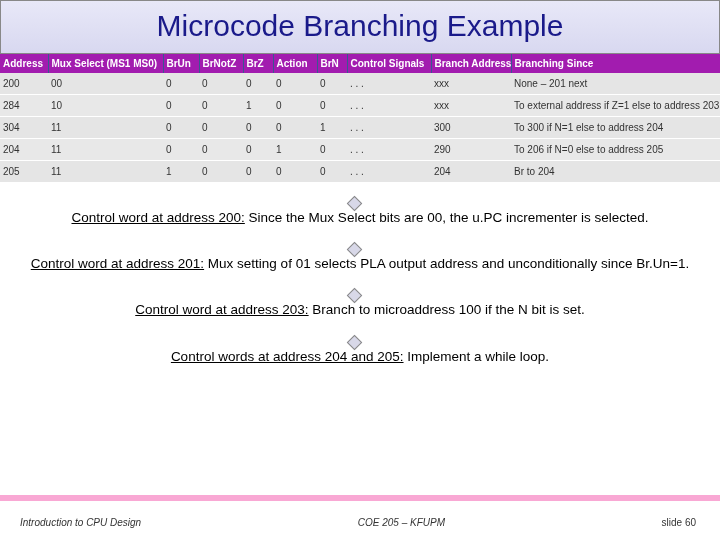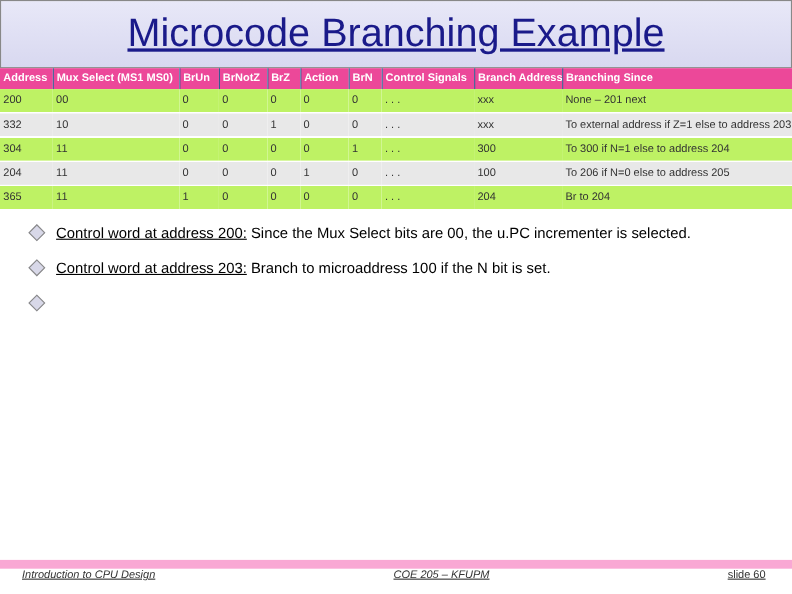--- a/index.html
+++ b/index.html
@@ -12,92 +12,91 @@
     overflow: hidden;
   }
   .title-bar {
     background: linear-gradient(to bottom, #e8e8f8, #d8d8f0);
     border: 1px solid #888;
     padding: 8px 0 10px 0;
     text-align: center;
   }
   .title {
     font-family: "Comic Sans MS", cursive, sans-serif;
-    font-size: 36px;
+    font-size: 30px;
     color: #1a1a8a;
     font-weight: normal;
-    text-decoration: underline;
   }
   .table-wrap {
     margin: 0;
     width: 100%;
   }
   table {
     border-collapse: collapse;
     width: 100%;
     font-size: 10px;
     table-layout: fixed;
   }
   thead th {
-    background: #ec4899;
+    background: #a21caf;
     color: #fff;
     font-weight: bold;
     padding: 4px 3px;
     text-align: left;
     border-right: 1px solid #3a5890;
     white-space: nowrap;
     overflow: hidden;
   }
   tbody td {
     padding: 5px 3px;
-    background: #bef264;
+    background: #e5e5e5;
     border-bottom: 1px solid #fff;
     color: #333;
     overflow: hidden;
     white-space: nowrap;
   }
   tbody tr:nth-child(even) td {
     background: #e8e8e8;
   }
   .bullets {
     padding: 12px 28px 0 28px;
   }
   .bullet {
     display: flex;
-    align-items: flex-start;
+    align-items: center;
     margin-bottom: 14px;
     font-size: 13.5px;
     line-height: 1.35;
     color: #000;
+    flex-direction: column;
   }
   .diamond {
     width: 11px;
     height: 11px;
     min-width: 11px;
     background: #d8d8e8;
     border: 1px solid #888;
     transform: rotate(45deg);
     margin: 3px 12px 0 0;
   }
   .bullet-text .lead {
     text-decoration: underline;
   }
   .footer {
     position: absolute;
     bottom: 12px;
     left: 0;
     width: 100%;
-    border-top: 8px solid #f9a8d4;
-    padding-top: 0;
+    border-top: 6px solid #f9a8d4;
+    padding-top: 16px;
     display: flex;
     justify-content: space-between;
     font-size: 10px;
     font-style: italic;
     color: #333;
-    text-decoration: underline;
   }
   .footer .fl { padding-left: 20px; }
   .footer .fc { text-align: center; }
   .footer .fr { padding-right: 24px; font-style: normal; }
 </style>
 </head>
 <body>
 
 <div class="title-bar">
   <h1 class="title">Microcode Branching Example</h1>
@@ -138,21 +137,21 @@
           <td>0</td>
           <td>0</td>
           <td>0</td>
           <td>0</td>
           <td>0</td>
           <td>. . .</td>
           <td>xxx</td>
           <td>None – 201 next</td>
         </tr>
         <tr>
-          <td>332</td>
+          <td>284</td>
           <td>10</td>
           <td>0</td>
           <td>0</td>
           <td>1</td>
           <td>0</td>
           <td>0</td>
           <td>. . .</td>
           <td>xxx</td>
           <td>To external address if Z=1 else to address 203</td>
         </tr>
@@ -170,25 +169,25 @@
         </tr>
         <tr>
           <td>204</td>
           <td>11</td>
           <td>0</td>
           <td>0</td>
           <td>0</td>
           <td>1</td>
           <td>0</td>
           <td>. . .</td>
-          <td>100</td>
+          <td>290</td>
           <td>To 206 if N=0 else to address 205</td>
         </tr>
         <tr>
-          <td>365</td>
+          <td>205</td>
           <td>11</td>
           <td>1</td>
           <td>0</td>
           <td>0</td>
           <td>0</td>
           <td>0</td>
           <td>. . .</td>
           <td>204</td>
           <td>Br to 204</td>
         </tr>
@@ -196,24 +195,29 @@
   </table>
 </div>
 
 <div class="bullets">
     <div class="bullet">
       <div class="diamond"></div>
       <div class="bullet-text"><span class="lead">Control word at address 200:</span><span> Since the Mux Select bits are 00, the u.PC incrementer is selected.</span></div>
     </div>
     <div class="bullet">
       <div class="diamond"></div>
+      <div class="bullet-text"><span class="lead">Control word at address 201:</span><span> Mux setting of 01 selects PLA output address and unconditionally since Br.Un=1.</span></div>
+    </div>
+    <div class="bullet">
+      <div class="diamond"></div>
       <div class="bullet-text"><span class="lead">Control word at address 203:</span><span> Branch to microaddress 100 if the N bit is set.</span></div>
     </div>
     <div class="bullet">
       <div class="diamond"></div>
+      <div class="bullet-text"><span class="lead">Control words at address 204 and 205:</span><span> Implement a while loop.</span></div>
     </div>
   </div>
 
 <div class="footer">
   <span class="fl">Introduction to CPU Design</span>
   <span class="fc">COE 205 – KFUPM</span>
   <span class="fr">slide 60</span>
 </div>
 
 </body></html>

